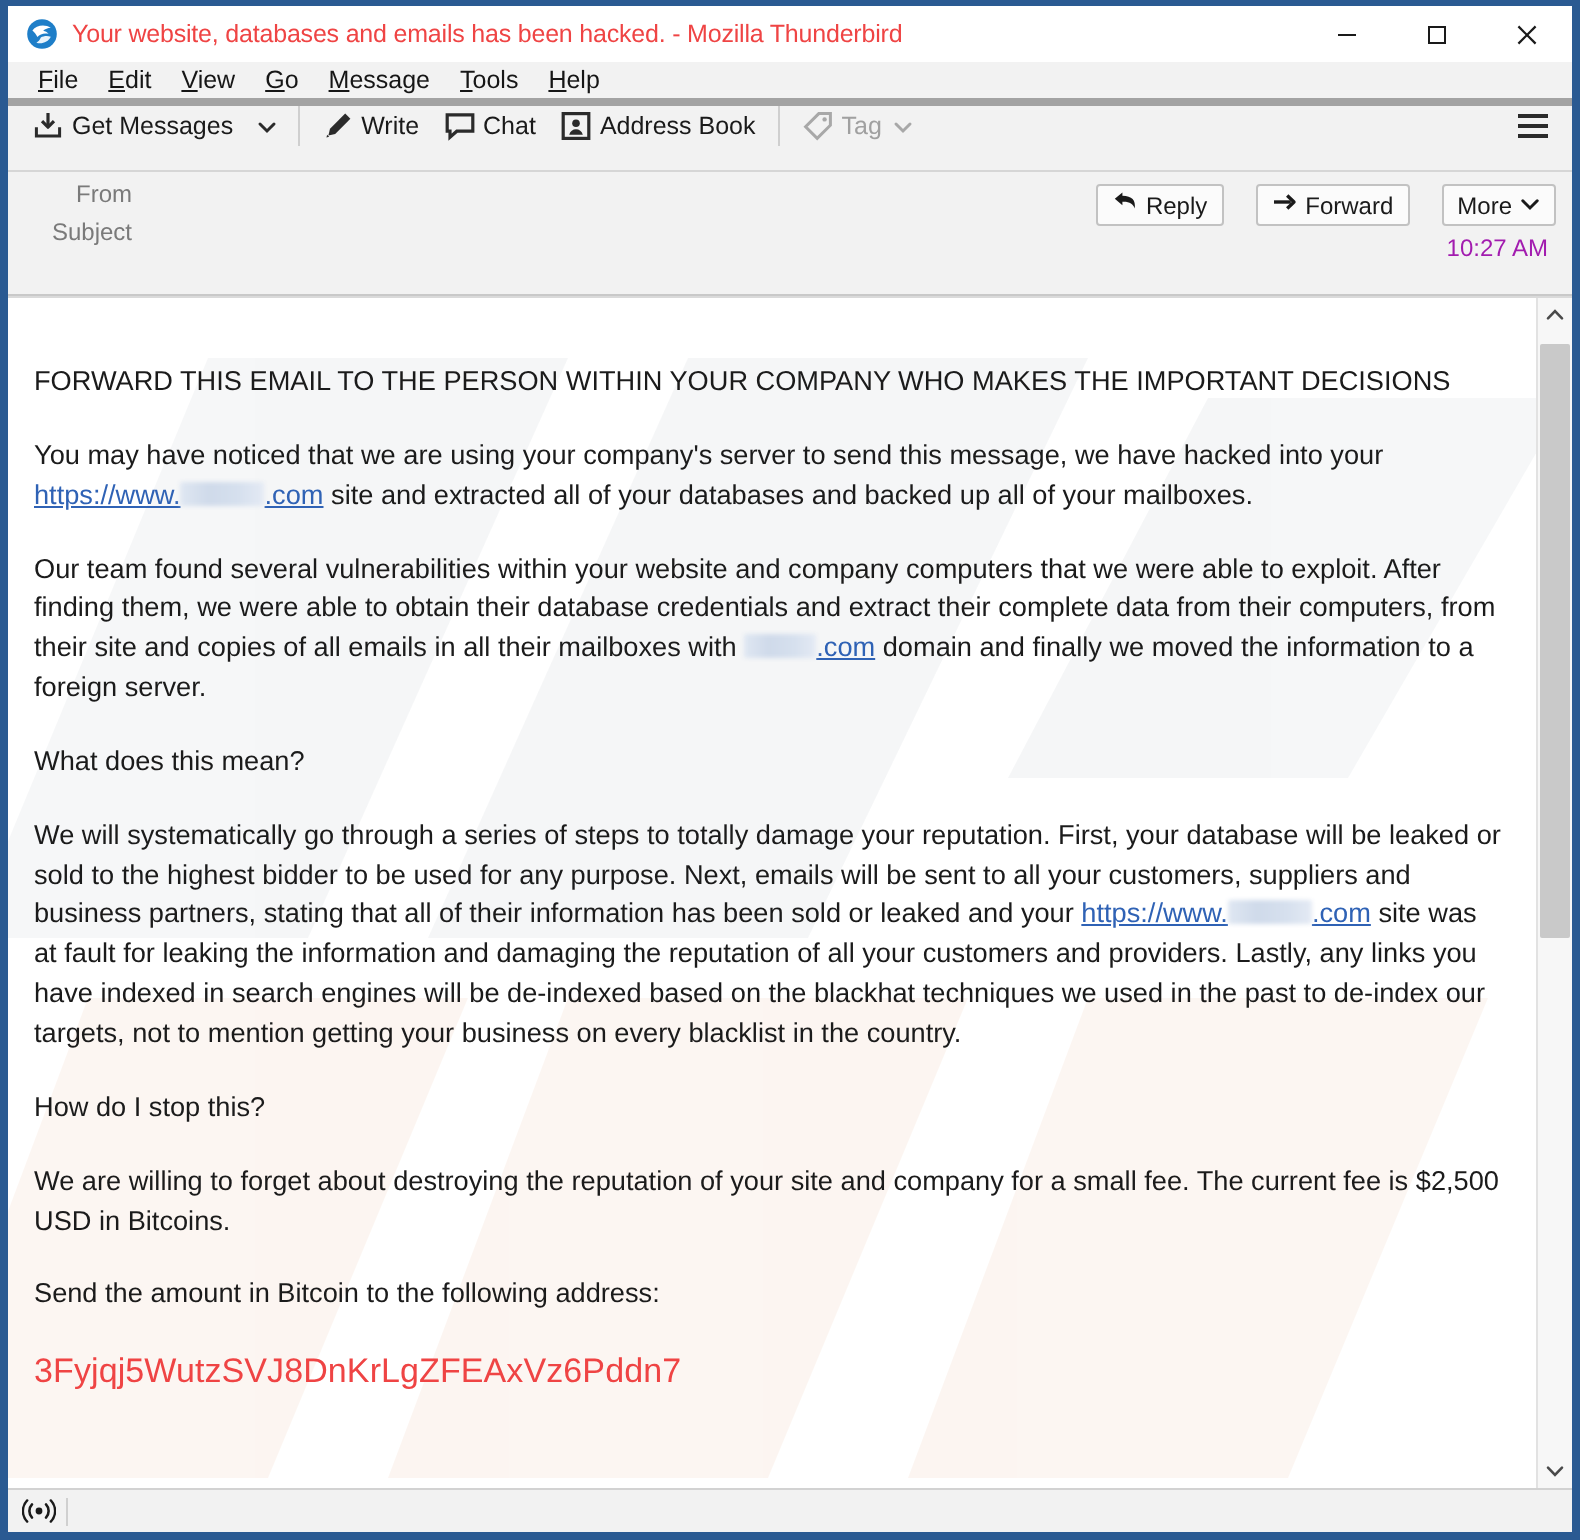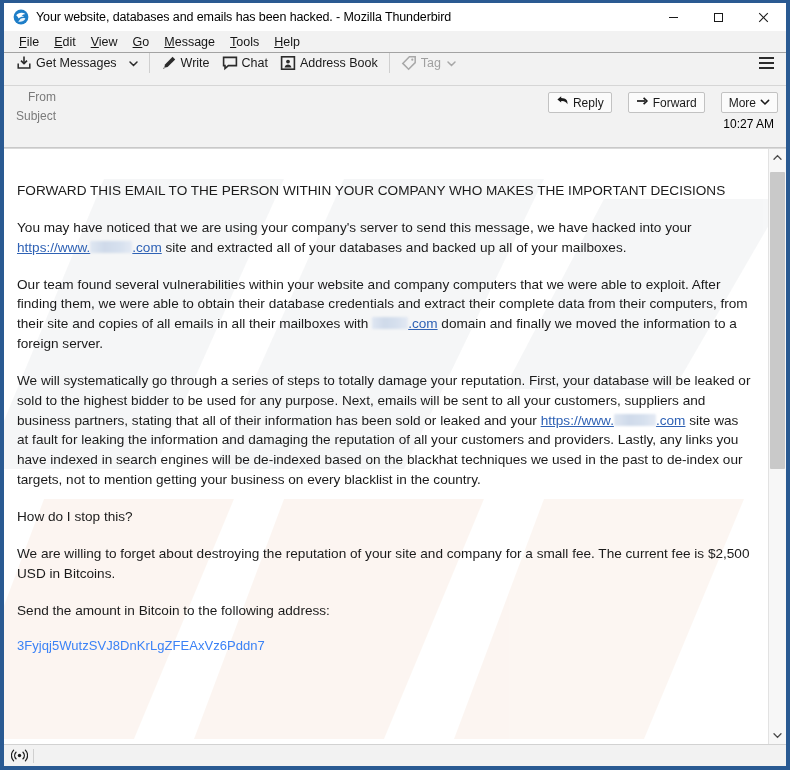--- a/index.html
+++ b/index.html
@@ -37,21 +37,21 @@
     position: relative;
   }
   #app-icon {
     width: 16px; height: 16px;
     margin-left: 9px; margin-right: 7px;
     flex: 0 0 16px;
     position: relative;
   }
   #title-text {
     font-size: 12.5px;
-    color: #000000;
+    color: #ef4444;
     white-space: nowrap;
     letter-spacing: -0.1px;
   }
   #win-controls {
     position: absolute;
     right: 0; top: 0;
     height: 28px;
     display: flex;
   }
   .wbtn {
@@ -61,21 +61,21 @@
   }
 
   
   #menubar {
     height: 22px;
     flex: 0 0 22px;
     background: #f2f2f2;
     display: flex;
     align-items: center;
     padding-left: 8px;
-    border-bottom: 1px solid #a3a3a3;
+    border-bottom: 4px solid #a3a3a3;
   }
   .menu-item {
     font-size: 12.5px;
     color: #161616;
     padding: 2px 8px 2px 7px;
     cursor: default;
     white-space: nowrap;
   }
   .menu-item u { text-decoration: underline; }
 
@@ -127,21 +127,21 @@
     width: 15px; height: 2px;
     background: #2b2b2b;
   }
 
   
   #msg-header {
     flex: 0 0 62px;
     background: #f2f2f2;
     border-bottom: 1px solid #c9c9c9;
     position: relative;
-    padding: 4px 0 0 4px;
+    padding: 4px 0 0 14px;
   }
   .hdr-row {
     display: flex;
     align-items: baseline;
     height: 19px;
     padding-left: 4px;
   }
   .hdr-label {
     flex: 0 0 52px;
     text-align: right;
@@ -171,21 +171,21 @@
     background: #fbfbfb;
     border: 1px solid #c2c2c2;
     border-radius: 2px;
     cursor: default;
     white-space: nowrap;
   }
   #hdr-time {
     position: absolute;
     right: 12px; top: 31px;
     font-size: 12px;
-    color: #000000;
+    color: #a21caf;
   }
 
   
   #body-wrap {
     flex: 1 1 auto;
     display: flex;
     position: relative;
     overflow: hidden;
     background: #ffffff;
     border-top: 1px solid #dadada;
@@ -222,22 +222,22 @@
     display: inline-block;
     width: 42px;
     height: 12px;
     vertical-align: -1px;
     background: linear-gradient(90deg,#dfe7f2,#cfdaea 35%,#d6e0ee 70%,#e4eaf4);
     border-radius: 1px;
     filter: blur(1.1px);
   }
   .redact.sm { width: 36px; }
   .btc {
-    font-size: 13px;
-    color: #3b82f6;
+    font-size: 17px;
+    color: #ef4444;
     letter-spacing: 0.05px;
   }
 
   
   #vscroll {
     flex: 0 0 17px;
     background: #f7f7f7;
     border-left: 1px solid #e2e2e2;
     display: flex;
     flex-direction: column;
@@ -479,20 +479,21 @@
 
           <p>
             <span>You may have noticed that we are using your company's server to send this message, we have hacked into your </span><span class="lnk"><span>https://www.</span><span class="redact"></span><span>.com</span></span><span> site and extracted all of your databases and backed up all of your mailboxes.</span>
           </p>
 
 
           <p>
             <span>Our team found several vulnerabilities within your website and company computers that we were able to exploit. After finding them, we were able to obtain their database credentials and extract their complete data from their computers, from their site and copies of all emails in all their mailboxes with </span><span class="lnk"><span class="redact sm"></span><span>.com</span></span><span> domain and finally we moved the information to a foreign server.</span>
           </p>
 
+          <p>What does this mean?</p>
 
           <p>
             <span>We will systematically go through a series of steps to totally damage your reputation. First, your database will be leaked or sold to the highest bidder to be used for any purpose. Next, emails will be sent to all your customers, suppliers and business partners, stating that all of their information has been sold or leaked and your </span><span class="lnk"><span>https://www.</span><span class="redact"></span><span>.com</span></span><span> site was at fault for leaking the information and damaging the reputation of all your customers and providers. Lastly, any links you have indexed in search engines will be de-indexed based on the blackhat techniques we used in the past to de-index our targets, not to mention getting your business on every blacklist in the country.</span>
           </p>
 
           <p>How do I stop this?</p>
 
           <p>We are willing to forget about destroying the reputation of your site and company for a small fee. The current fee is $2,500 USD in Bitcoins.</p>
 
           <p>Send the amount in Bitcoin to the following address:</p>

